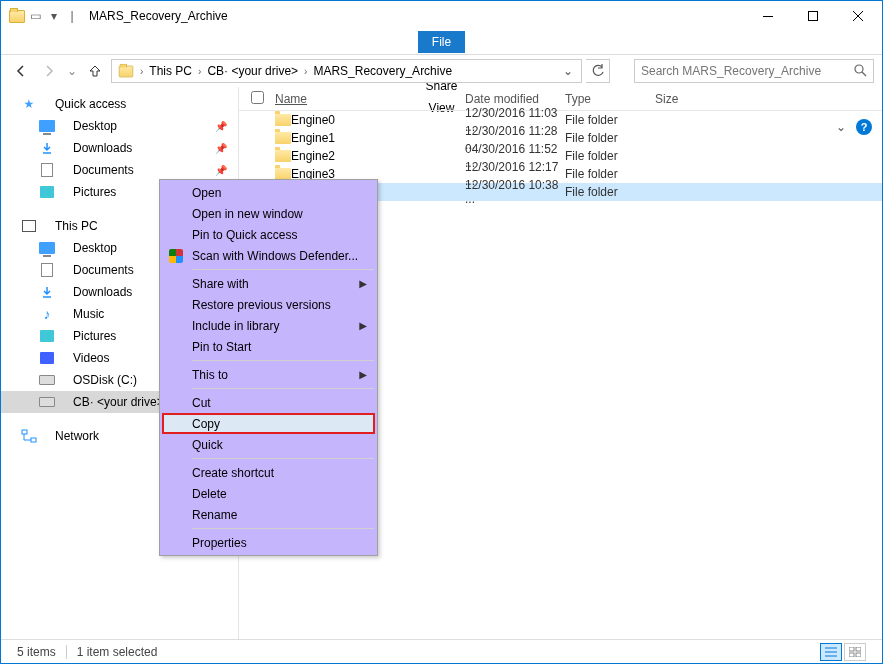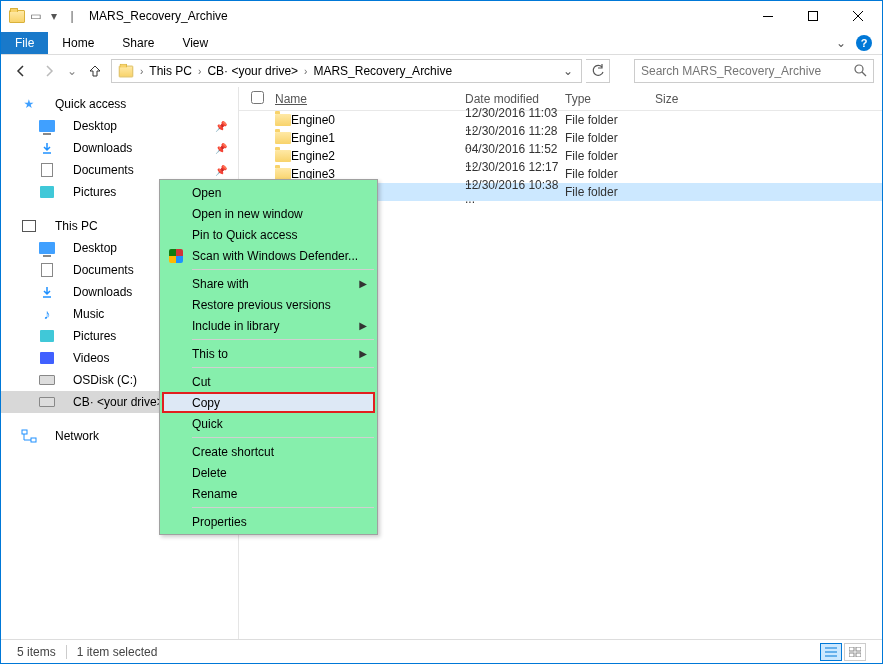--- a/index.html
+++ b/index.html
@@ -11,21 +11,21 @@
     .titlebar-title { margin-left: 6px; font-size: 12px; }
     .titlebar-controls { margin-left: auto; display: flex; }
     .titlebar-btn { width: 45px; height: 28px; display: flex; align-items: center; justify-content: center; cursor: pointer; }
 
     .folder-ico { width: 16px; height: 13px; background: linear-gradient(to bottom, #ffe9a6, #f8d36b); border: 1px solid #d9b13a; border-radius: 1px; position: relative; }
     .folder-ico::before { content: ""; position: absolute; top: -3px; left: 0; width: 6px; height: 3px; background: #f8d36b; border: 1px solid #d9b13a; border-bottom: none; border-radius: 1px 1px 0 0; }
 
     .qat-ico { width: 14px; height: 14px; display: flex; align-items: center; justify-content: center; color: #555; }
 
     
-    .ribbon { height: 24px; background: #fff; display: flex; align-items: center; border-bottom: 1px solid #ddd; }
+    .ribbon { height: 24px; background: #fff; display: flex; align-items: center; border-bottom: 1px solid #ddd; flex-direction: column; }
     .ribbon-tab { padding: 4px 14px; cursor: pointer; font-size: 12px; }
     .ribbon-tab.file { background: #1979ca; color: #fff; }
     .ribbon-help { margin-left: auto; margin-right: 10px; display: flex; gap: 10px; align-items: center; }
     .help-circle { width: 16px; height: 16px; border-radius: 50%; background: #0078d7; color: #fff; display: flex; align-items: center; justify-content: center; font-size: 11px; font-weight: bold; }
 
     
     .navrow { height: 32px; display: flex; align-items: center; padding: 2px 8px; gap: 4px; }
     .nav-btn { width: 24px; height: 24px; display: flex; align-items: center; justify-content: center; color: #888; cursor: pointer; }
     .nav-btn.active { color: #333; }
     .addressbar { flex: 1; height: 24px; border: 1px solid #ccc; display: flex; align-items: center; padding: 0 2px; background: #fff; }
@@ -73,21 +73,21 @@
     .file-row { display: flex; align-items: center; height: 18px; padding-left: 12px; cursor: pointer; }
     .file-row.selected { background: #cce8ff; }
     .file-row .col-check input { accent-color: #0078d7; }
     .file-row .name-cell { display: flex; align-items: center; width: 190px; }
     .file-row .folder-small { width: 16px; height: 12px; background: linear-gradient(to bottom, #ffe9a6, #f8d36b); border-radius: 1px; position: relative; }
     .file-row .folder-small::before { content: ""; position: absolute; top: -3px; left: 0; width: 5px; height: 3px; background: #f8d36b; border-radius: 1px 1px 0 0; }
     .file-row .date-cell { width: 100px; color: #333; }
     .file-row .type-cell { width: 90px; color: #333; }
 
     
-    .context-menu { position: absolute; left: 158px; top: 178px; width: 219px; background: #86efac; border: 1px solid #a0a0a0; box-shadow: 2px 2px 4px rgba(0,0,0,0.2); z-index: 100; padding: 2px; }
+    .context-menu { position: absolute; left: 158px; top: 178px; width: 219px; background: #c4b5fd; border: 1px solid #a0a0a0; box-shadow: 2px 2px 4px rgba(0,0,0,0.2); z-index: 100; padding: 2px; }
     .cm-item { height: 21px; display: flex; align-items: center; padding-left: 30px; position: relative; cursor: pointer; }
     .cm-item.highlighted { background: #dde8f5; border: 2px solid #e21f1f; padding-left: 28px; height: 21px; }
     .cm-sep { height: 1px; background: #d0d0d0; margin: 3px 1px 3px 30px; }
     .cm-arrow { margin-left: auto; margin-right: 8px; font-size: 10px; color: #333; }
     .cm-ico { position: absolute; left: 6px; width: 16px; height: 16px; display: flex; align-items: center; justify-content: center; }
     .defender-ico { width: 14px; height: 14px; background: conic-gradient(#d13438 0 25%, #1e90ff 25% 50%, #ffb900 50% 75%, #107c10 75% 100%); border-radius: 2px; }
 
     
     .statusbar { position: absolute; bottom: 0; left: 0; right: 0; height: 24px; border-top: 1px solid #ddd; display: flex; align-items: center; padding: 0 16px; background: #fff; font-size: 12px; color: #444; }
     .status-sep { width: 1px; height: 14px; background: #ccc; margin: 0 10px; }
@@ -375,20 +375,23 @@
       <span>Share with</span>
       <span class="cm-arrow">▶</span>
     </div>
   <div class="cm-item">
       <span>Restore previous versions</span>
     </div>
   <div class="cm-item">
       <span>Include in library</span>
       <span class="cm-arrow">▶</span>
     </div>
+  <div class="cm-item">
+      <span>Pin to Start</span>
+    </div>
   <div class="cm-sep"></div>
   <div class="cm-item">
       <span>This to</span>
       <span class="cm-arrow">▶</span>
     </div>
   <div class="cm-sep"></div>
   <div class="cm-item">
       <span>Cut</span>
     </div>
   <div class="cm-item highlighted">

